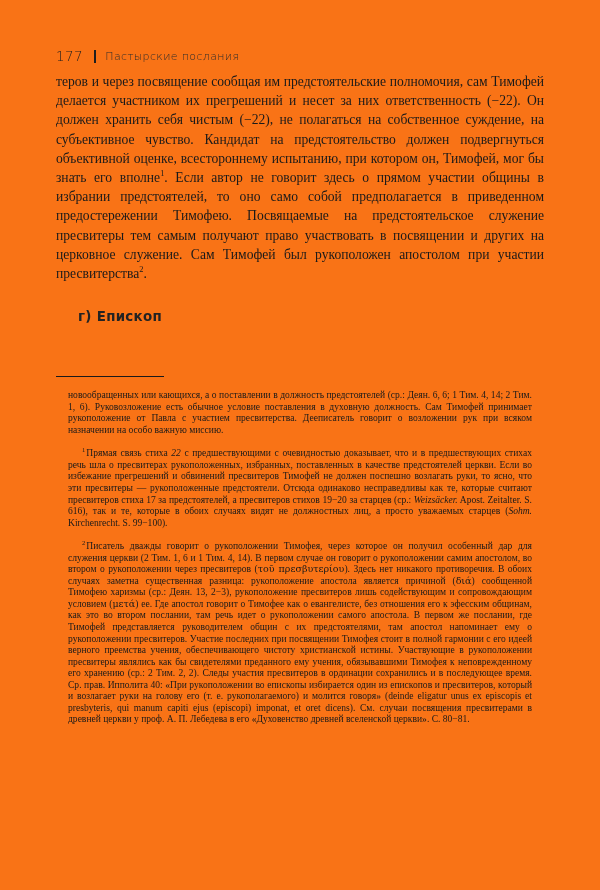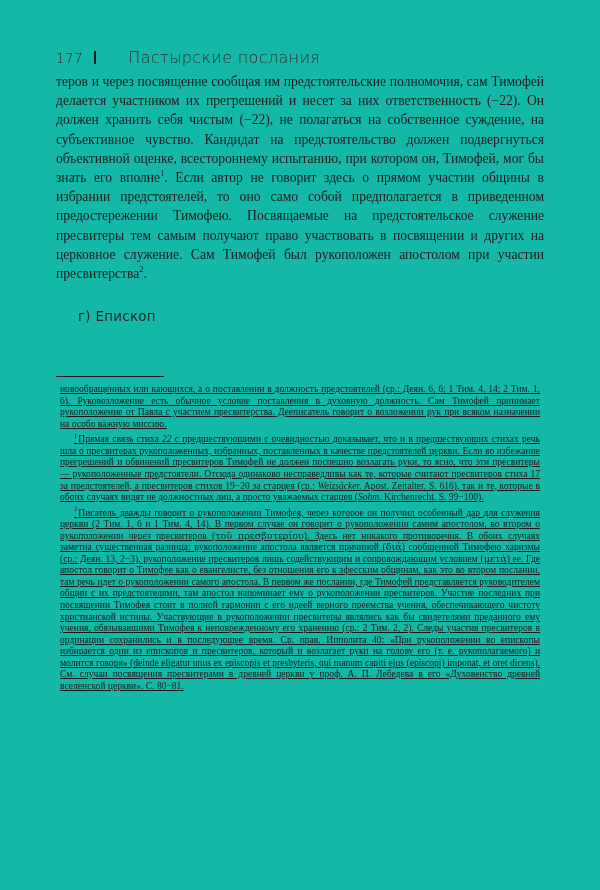--- a/index.html
+++ b/index.html
@@ -13,21 +13,21 @@
     overflow: hidden;
     font-family: "Liberation Serif", "DejaVu Serif", serif;
     color: #1a1a1a;
   }
   .page {
     position: relative;
     width: 600px;
     height: 890px;
     box-sizing: border-box;
     padding: 0;
-    background: #14b8a6;
+    background: #f97316;
   }
 
   
   .running-head {
     position: absolute;
     left: 56px;
     top: 48px;
     display: flex;
     align-items: center;
     font-family: "DejaVu Sans", "Liberation Sans", sans-serif;
@@ -40,24 +40,23 @@
     color: #1f1f1f;
   }
   .running-head .rule {
     display: inline-block;
     width: 2.4px;
     height: 13px;
     background: #1f1f1f;
     margin: 0 9px 0 11px;
   }
   .running-head .title {
-    font-size: 16px;
+    font-size: 11px;
     letter-spacing: 0.35px;
     color: #2c2c2c;
-    margin-left: 23px;
   }
 
   
   .body-block {
     position: absolute;
     left: 56px;
     top: 72px;
     width: 488px;
   }
   p.body {
@@ -73,21 +72,21 @@
   }
   sup.fnref {
     font-size: 8.4px;
     vertical-align: super;
     line-height: 0;
   }
 
   h3.subhead {
     margin: 26px 0 12px 0;
     font-family: "DejaVu Sans", "Liberation Sans", sans-serif;
-    font-weight: 400;
+    font-weight: 700;
     font-size: 13.4px;
     letter-spacing: 0.3px;
     color: #232323;
     text-indent: 22px;
   }
 
   p.after-head {
     margin: 20px 0 0 0;
   }
 
@@ -98,26 +97,25 @@
     top: 376px;
     width: 488px;
   }
   .fn-rule {
     width: 108px;
     height: 1.15px;
     background: #1a1a1a;
     margin: 0 0 6px 0;
   }
   p.fn {
-    margin: 4px;
+    margin: 12px;
     font-size: 9.55px;
     line-height: 11.55px;
     text-align: justify;
     text-justify: inter-word;
-    text-decoration: underline;
   }
   p.fn.indent {
     text-indent: 14px;
   }
   p.fn sup {
     font-size: 6.6px;
     vertical-align: super;
     line-height: 0;
     padding-right: 1px;
   }

